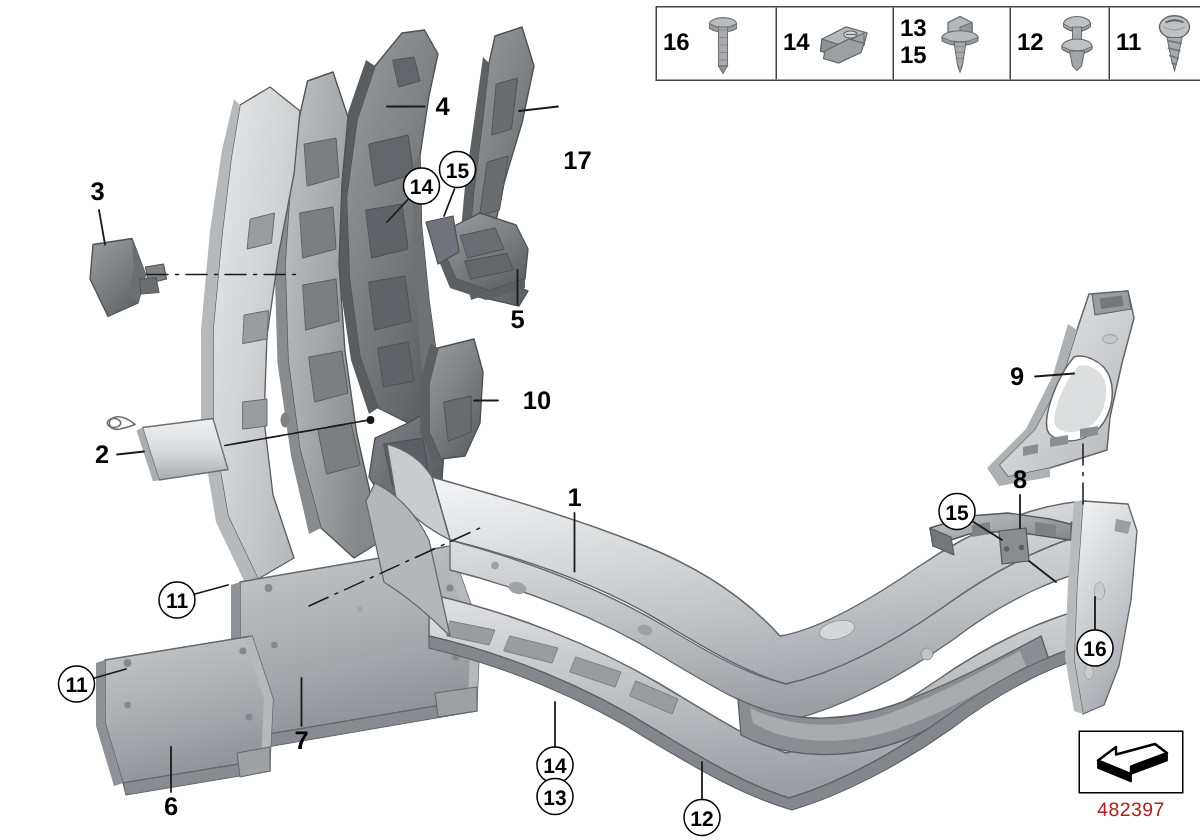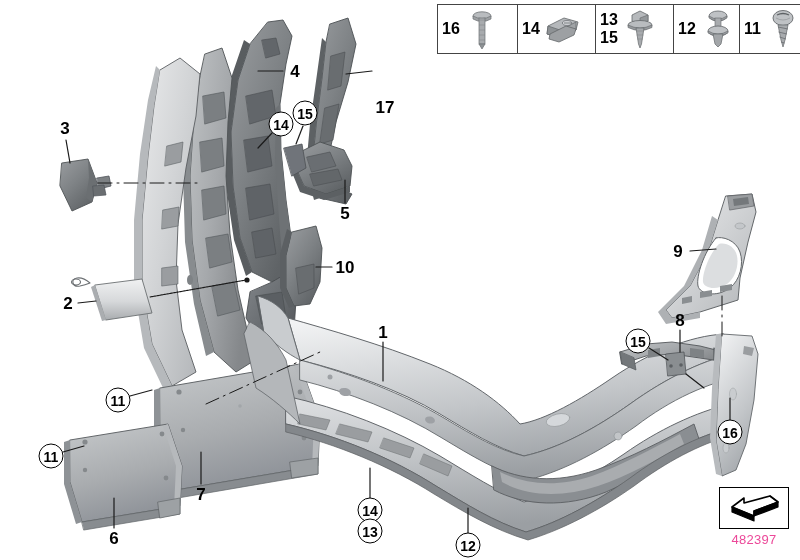--- a/index.html
+++ b/index.html
@@ -107,21 +107,21 @@
     box-sizing: border-box;
     background: #fff;
     display: flex;
     align-items: center;
     justify-content: center;
   }
   #diagram-id {
     margin-top: 3px;
     font-family: "Liberation Sans", sans-serif;
     font-size: 13px;
-    color: #ec4899;
+    color: #b91c1c;
     letter-spacing: 0.3px;
   }
 </style>
 </head>
 <body>
 
 <div id="diagram-root">
 
   <svg class="layer" viewBox="0 0 800 560">
     <defs>
@@ -497,21 +497,21 @@
     </div>
   </div>
 
   <div>
     <div class="callout-label" style="left:65px;top:128px;">3</div>
     <div class="callout-label" style="left:295px;top:71px;">4</div>
     <div class="callout-label" style="left:385px;top:71px;margin-top:36px;">17</div>
     <div class="callout-circle" style="left:281px;top:124px;">14</div>
     <div class="callout-circle" style="left:305px;top:113px;">15</div>
     <div class="callout-label" style="left:345px;top:213px;">5</div>
-    <div class="callout-label" style="left:345px;top:267px;">10</div>
+    <div class="callout-label" style="left:358px;top:267px;">10</div>
     <div class="callout-label" style="left:68px;top:303px;">2</div>
     <div class="callout-label" style="left:383px;top:332px;">1</div>
     <div class="callout-circle" style="left:118px;top:400px;">11</div>
     <div class="callout-circle" style="left:51px;top:456px;">11</div>
     <div class="callout-label" style="left:201px;top:494px;">7</div>
     <div class="callout-label" style="left:114px;top:538px;">6</div>
     <div class="callout-circle" style="left:370px;top:510px;">14</div>
     <div class="callout-circle" style="left:370px;top:531px;">13</div>
     <div class="callout-circle" style="left:468px;top:545px;">12</div>
     <div class="callout-label" style="left:678px;top:251px;">9</div>

